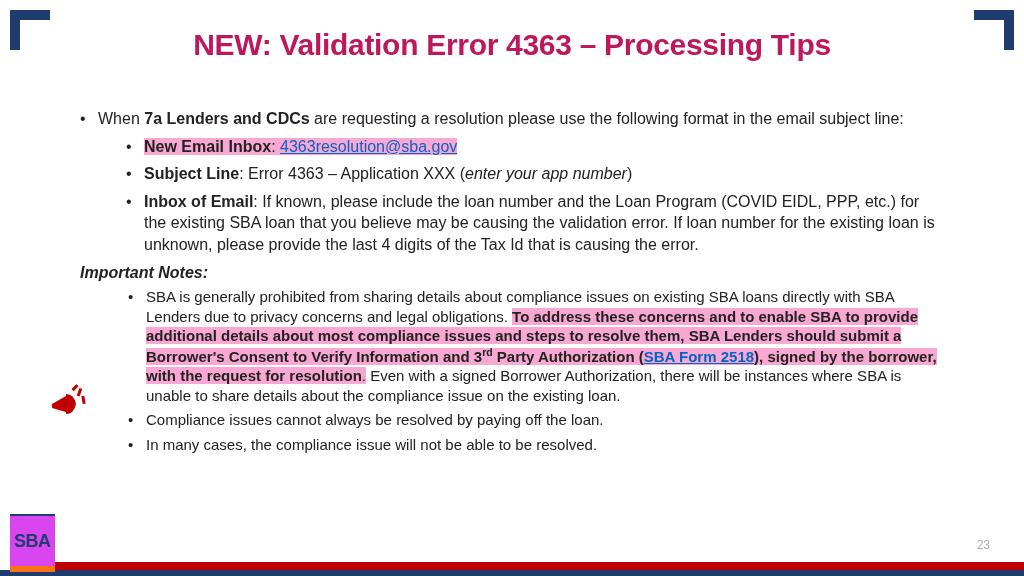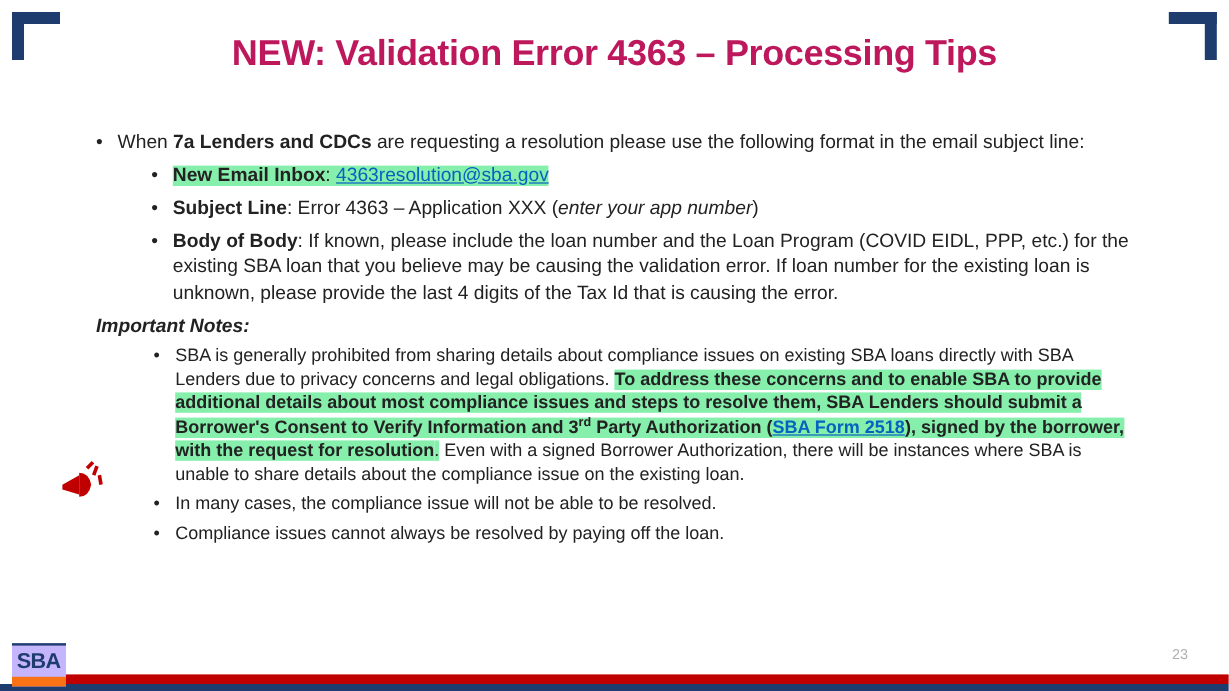--- a/index.html
+++ b/index.html
@@ -45,21 +45,21 @@
   .top-list > li::before { content: "•"; position: absolute; left: 0; top: 0; }
   .sub-list { padding-left: 28px; margin-top: 6px; }
   .sub-list > li { padding-left: 18px; position: relative; margin-bottom: 6px; }
   .sub-list > li::before { content: "•"; position: absolute; left: 0; top: 0; }
   .notes-header { font-weight: 700; font-style: italic; margin: 6px 0 4px 0; }
   .notes-list { padding-left: 48px; font-size: 15px; line-height: 1.3; }
   .notes-list > li { padding-left: 18px; position: relative; margin-bottom: 5px; }
   .notes-list > li::before { content: "•"; position: absolute; left: 0; top: 0; }
   .b { font-weight: 700; }
   .i { font-style: italic; }
-  .hl { background: #86efac; }
+  .hl { background: #f9a8d4; }
   .link { color: #0563c1; text-decoration: underline; }
   sup { font-size: 0.7em; }
   .megaphone {
     position: absolute;
     left: 46px;
     top: 378px;
     color: #c00000;
   }
   .pagenum {
     position: absolute;
@@ -81,24 +81,24 @@
     position: absolute; left: 54px; right: 0; bottom: 6px; height: 8px; background: #c00000;
   }
   .sba-logo {
     position: absolute;
     left: 10px;
     bottom: 4px;
     font-weight: 800;
     font-size: 18px;
     color: #1f3c6e;
     letter-spacing: -0.5px;
-    background: #c4b5fd;
-    padding: 4px 4px;
+    background: #d946ef;
+    padding: 16px 4px;
     border-top: 2px solid #1f3c6e;
-    border-bottom: 8px solid #f97316;
+    border-bottom: 6px solid #f97316;
     line-height: 1;
   }
 </style>
 </head>
 <body>
 
 <div class="corner-tl"></div>
 <div class="corner-tr"></div>
 
 <h1 class="title">NEW: Validation Error 4363 – Processing Tips</h1>
@@ -108,36 +108,36 @@
     <li>
       <span>When </span><span class="b">7a Lenders and CDCs</span><span> are requesting a resolution please use the following format in the email subject line:</span>
       <ul class="sub-list">
         <li>
           <span class="hl"><span class="b">New Email Inbox</span><span>: </span><span class="link">4363resolution@sba.gov</span></span>
         </li>
         <li>
           <span class="b">Subject Line</span><span>: Error 4363 – Application XXX (</span><span class="i">enter your app number</span><span>)</span>
         </li>
         <li>
-          <span class="b">Body of Body</span><span>:  If known, please include the loan number and the Loan Program (COVID EIDL, PPP, etc.) for the existing SBA loan that you believe may be causing the validation error. If loan number for the existing loan is unknown, please provide the last 4 digits of the Tax Id that is causing the error.</span>
+          <span class="b">Inbox of Email</span><span>:  If known, please include the loan number and the Loan Program (COVID EIDL, PPP, etc.) for the existing SBA loan that you believe may be causing the validation error. If loan number for the existing loan is unknown, please provide the last 4 digits of the Tax Id that is causing the error.</span>
         </li>
       </ul>
     </li>
   </ul>
 
   <p class="notes-header">
     <span class="b">Important Notes</span><span class="i">:</span>
   </p>
 
   <ul class="notes-list">
     <li>
       <span>SBA is generally prohibited from sharing details about compliance issues on existing SBA loans directly with SBA Lenders due to privacy concerns and legal obligations. </span><span class="hl b"><span>To address these concerns and to enable SBA to provide additional details about most compliance issues and steps to resolve them, SBA Lenders should submit a Borrower's Consent to Verify Information and 3</span><sup>rd</sup><span> Party Authorization (</span><span class="link">SBA Form 2518</span><span>), signed by the borrower, with the request for resolution</span></span><span class="hl">.</span><span>  Even with a signed Borrower Authorization, there will be instances where SBA is unable to share details about the compliance issue on the existing loan.</span>
     </li>
+    <li>Compliance issues cannot always be resolved by paying off the loan.</li>
     <li>In many cases, the compliance issue will not be able to be resolved.</li>
-    <li>Compliance issues cannot always be resolved by paying off the loan.</li>
   </ul>
 </div>
 
 <div class="megaphone">
   <svg width="42" height="42" viewBox="0 0 42 42">
     <g fill="#c00000">
       <path d="M6 26 L20 18 L20 34 L6 30 Z"></path>
       <path d="M20 16 Q28 16 30 26 Q28 36 20 36 Z"></path>
       <rect x="32" y="10" width="3" height="8" transform="rotate(20 33 14)"></rect>
       <rect x="36" y="18" width="3" height="8" transform="rotate(-10 37 22)"></rect>

